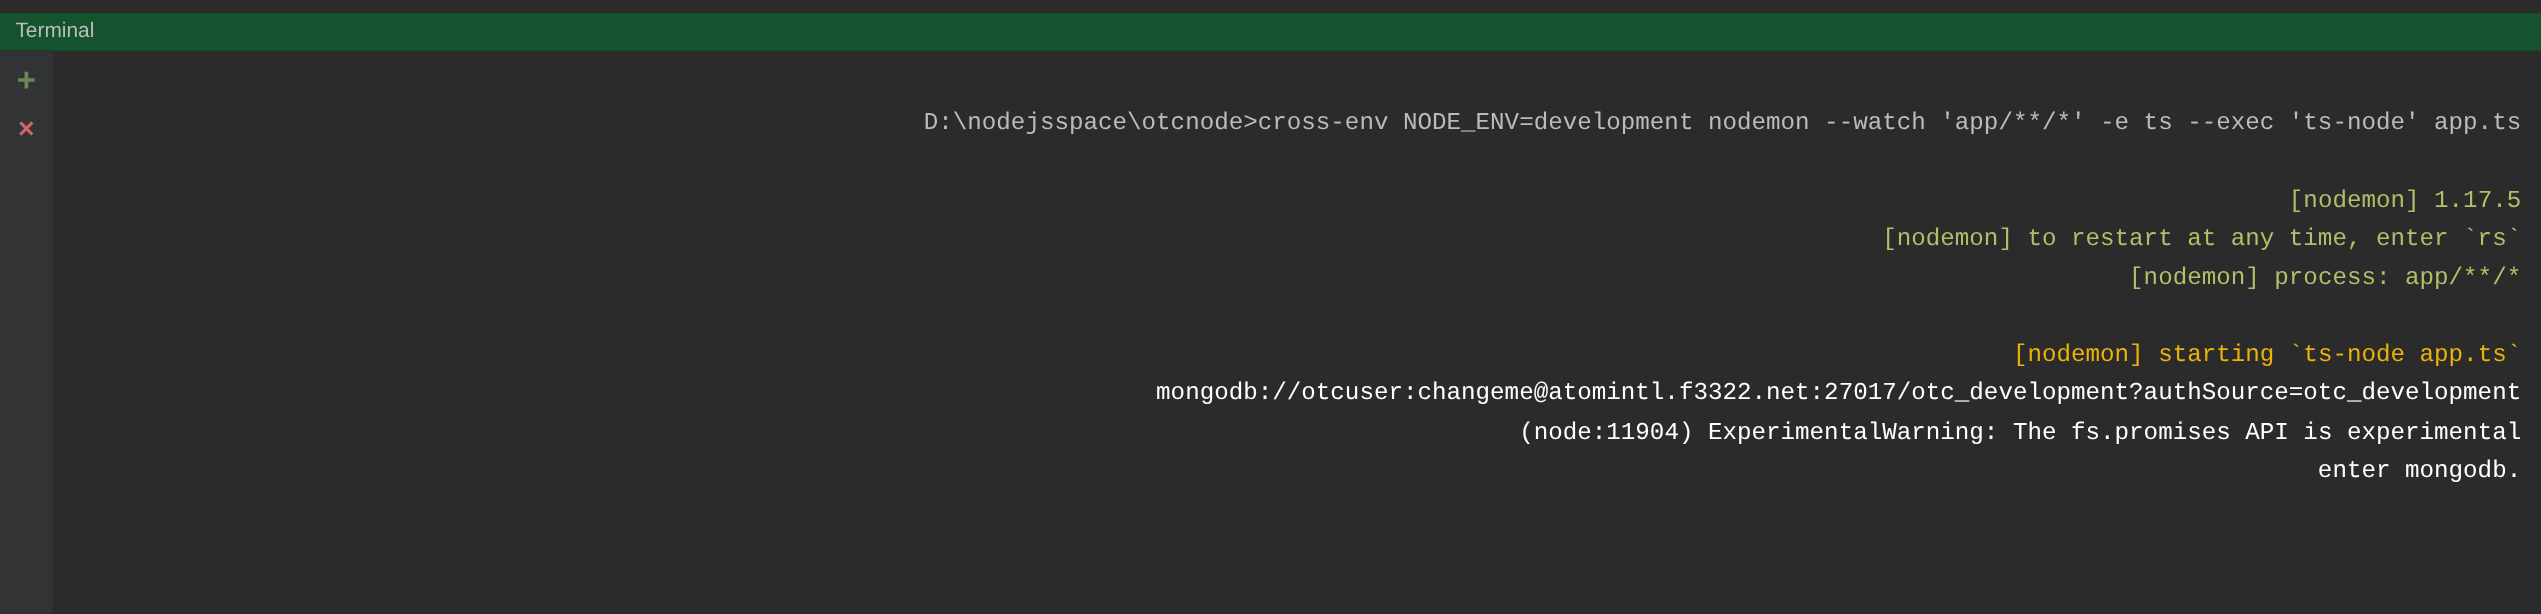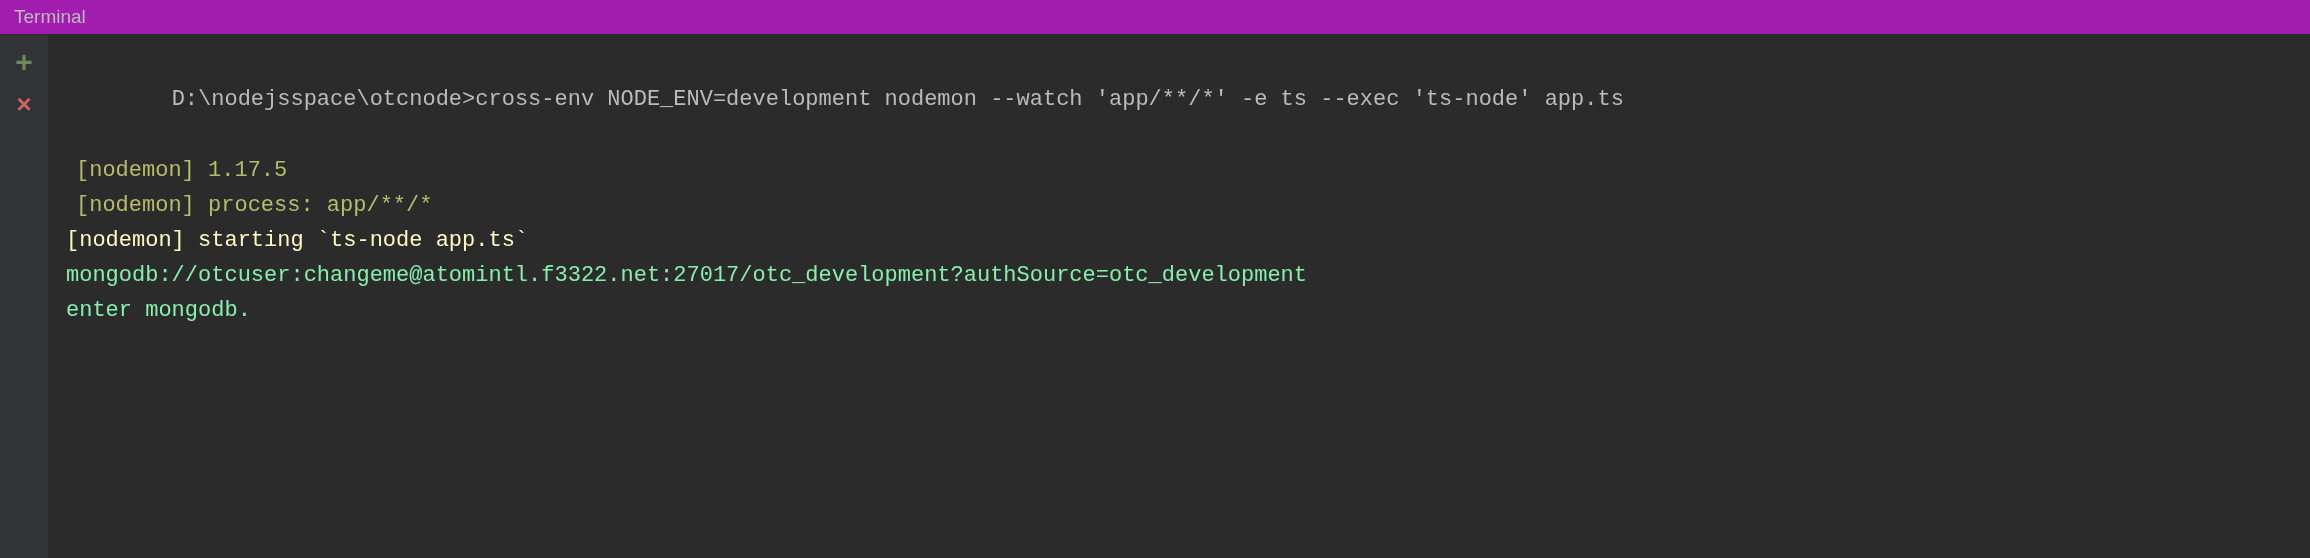--- a/index.html
+++ b/index.html
@@ -13,27 +13,28 @@
       font-size: 22px;
       overflow: hidden;
     }
     .terminal-container {
       display: flex;
       flex-direction: column;
       width: 100%;
       height: 558px;
     }
     .terminal-header {
-      background: #a21caf;
+      background: #14532d;
       border-bottom: 1px solid #2b2b2b;
       padding: 6px 14px;
       color: #bbbbbb;
       font-family: -apple-system, BlinkMacSystemFont, 'Segoe UI', sans-serif;
       font-size: 19px;
       font-weight: normal;
+      margin-top: 12px;
     }
     .terminal-body {
       display: flex;
       flex: 1;
       background: #2b2b2b;
     }
     .terminal-gutter {
       width: 48px;
       background: #313335;
       display: flex;
@@ -53,55 +54,59 @@
       color: #cc6666;
       font-size: 26px;
       font-weight: bold;
       line-height: 1;
       cursor: pointer;
     }
     .terminal-content {
       flex: 1;
       padding: 12px 18px;
       line-height: 1.6;
+      text-align: right;
     }
     .terminal-line {
       white-space: pre;
       color: #bbbbbb;
     }
     .prompt-text {
       color: #bbbbbb;
     }
     .nodemon-yellow {
       color: #b5bd68;
       margin-left: 10px;
     }
     .nodemon-green {
-      color: #fef9c3;
+      color: #eab308;
+      margin-top: 35px;
     }
     .gray-text {
-      color: #86efac;
+      color: #ffffff;
     }
   </style>
 </head>
 <body>
 
 <div class="terminal-container">
   <div class="terminal-header">
     <span>Terminal</span>
   </div>
   <div class="terminal-body">
     <div class="terminal-gutter">
       <span class="plus-icon">+</span>
       <span class="close-icon">×</span>
     </div>
     <div class="terminal-content">
       <div class="terminal-line">
         <span class="prompt-text">D:\nodejsspace\otcnode&gt;cross-env NODE_ENV=development nodemon --watch 'app/**/*' -e ts --exec 'ts-node' app.ts</span>
       </div>
       <div class="terminal-line nodemon-yellow">[nodemon] 1.17.5</div>
+      <div class="terminal-line nodemon-yellow">[nodemon] to restart at any time, enter `rs`</div>
       <div class="terminal-line nodemon-yellow">[nodemon] process: app/**/*</div>
       <div class="terminal-line nodemon-green">[nodemon] starting `ts-node app.ts`</div>
       <div class="terminal-line gray-text">mongodb://otcuser:changeme@atomintl.f3322.net:27017/otc_development?authSource=otc_development</div>
+      <div class="terminal-line gray-text">(node:11904) ExperimentalWarning: The fs.promises API is experimental</div>
       <div class="terminal-line gray-text">enter mongodb.</div>
     </div>
   </div>
 </div>
 
 </body></html>

